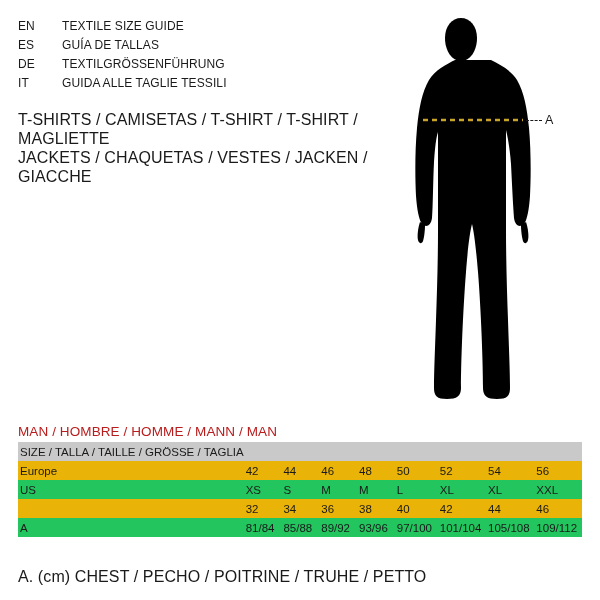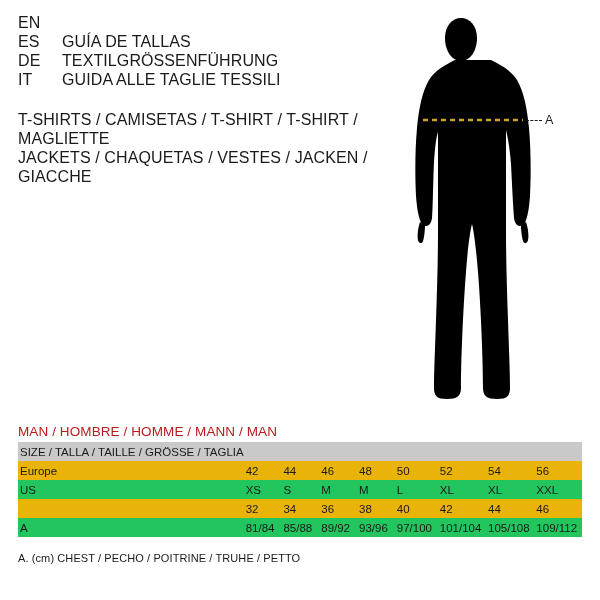--- a/index.html
+++ b/index.html
@@ -23,23 +23,23 @@
 
   
   .legend {
     position: absolute;
     left: 18px;
     top: 14px;
     width: 380px;
   }
   .legend-row {
     display: flex;
-    align-items: flex-start;
+    align-items: flex-end;
     height: 19px;
-    font-size: 16px;
+    font-size: 12px;
     letter-spacing: 0.1px;
   }
   .legend-code {
     width: 44px;
     flex: 0 0 44px;
     color: #1a1a1a;
   }
   .legend-text {
     flex: 1 1 auto;
     color: #1a1a1a;
@@ -120,34 +120,35 @@
   }
   .col-label {
     width: 86px;
   }
   .col-v {
     width: 68px;
   }
   .footnote {
     position: absolute;
     left: 18px;
-    top: 552px;
-    font-size: 11px;
+    top: 568px;
+    font-size: 16px;
     letter-spacing: 0.1px;
     color: #1a1a1a;
   }
 </style>
 </head>
 <body>
 
 <div class="page">
 
   <div class="legend">
     <div class="legend-row">
       <span class="legend-code">EN</span>
+      <span class="legend-text">TEXTILE SIZE GUIDE</span>
     </div>
     <div class="legend-row">
       <span class="legend-code">ES</span>
       <span class="legend-text">GUÍA DE TALLAS</span>
     </div>
     <div class="legend-row">
       <span class="legend-code">DE</span>
       <span class="legend-text">TEXTILGRÖSSENFÜHRUNG</span>
     </div>
     <div class="legend-row">

